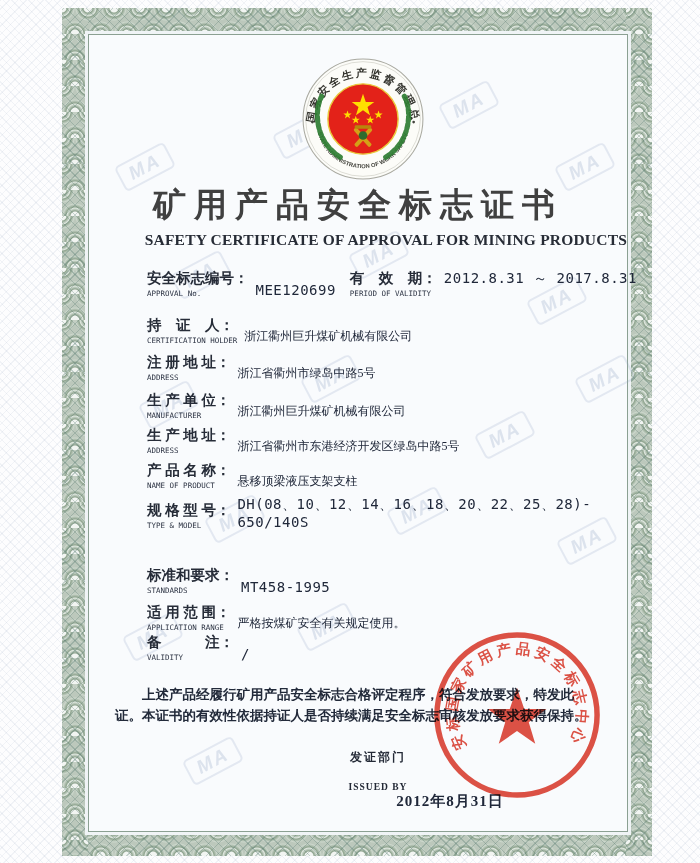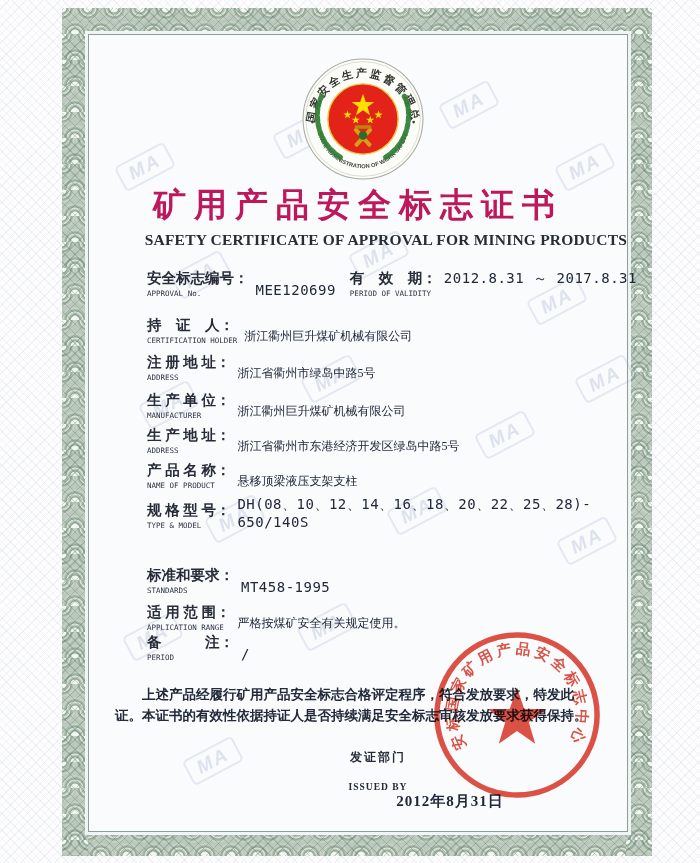--- a/index.html
+++ b/index.html
@@ -23,21 +23,21 @@
   .gb-left{left:62px;top:8px;width:26px;height:848px}
   .gb-right{left:626px;top:8px;width:26px;height:848px}
   .inner{position:absolute;left:88px;top:34px;width:538px;height:796px;
     background:#f9fbfd;border:1px solid #8ba092;box-shadow:0 0 0 3px #f0f4f6;}
   
   .wm{position:absolute;border:2px solid rgba(140,160,195,.20);color:rgba(140,160,195,.26);
     font:italic 900 19px "Liberation Sans","DejaVu Sans",sans-serif;letter-spacing:2px;
     padding:1px 9px;border-radius:5px;transform:rotate(-28deg);pointer-events:none;}
   .emblem{position:absolute;left:212px;top:22px;width:124px;height:124px;}
   .title{position:absolute;left:0;top:148px;width:100%;text-align:center;
-    font-weight:700;font-size:33px;letter-spacing:8px;color:#be185d;white-space:nowrap;}
+    font-weight:700;font-size:33px;letter-spacing:8px;color:#404040;white-space:nowrap;}
   .subtitle{position:absolute;left:0;top:196px;width:100%;text-align:right;
     font-weight:700;font-size:15.5px;letter-spacing:.2px;color:#272c36;white-space:nowrap;}
   .row{position:absolute;left:58px;display:flex;align-items:flex-end;white-space:nowrap;}
   .lab{flex:0 0 auto;}
   .cn{font-weight:700;font-size:14.5px;color:#262c38;}
   .sub{font-family:"DejaVu Sans Mono","Liberation Mono",monospace;font-size:7.5px;color:#2b3242;margin-top:1px;letter-spacing:0;}
   .val{margin-left:7px;font-size:12px;padding-top:1px;color:#20283a;}
   .val.mono{font-family:"DejaVu Sans Mono","Liberation Mono",monospace;font-size:14px;letter-spacing:.5px;}
   .pair2{margin-left:14px;display:flex;align-items:flex-start;}
   .statement{position:absolute;left:26px;top:650px;width:484px;font-size:13.5px;font-weight:600;
@@ -179,21 +179,21 @@
     </div>
 
     <div class="row" style="top:568px">
       <div class="lab"><span class="cn">适 用 范 围：</span>
         <div class="sub">APPLICATION RANGE</div></div>
       <div class="val">严格按煤矿安全有关规定使用。</div>
     </div>
 
     <div class="row" style="top:598px">
       <div class="lab"><span class="cn">备　　　注：</span>
-        <div class="sub">PERIOD</div></div>
+        <div class="sub">VALIDITY</div></div>
       <div class="val mono">/</div>
     </div>
 
     <div class="statement">上述产品经履行矿用产品安全标志合格评定程序，符合发放要求，特发此证。本证书的有效性依据持证人是否持续满足安全标志审核发放要求获得保持。</div>
 
     <div class="issued">
       <div class="cn2">发证部门</div>
       <div class="en2">ISSUED BY</div>
     </div>
 

